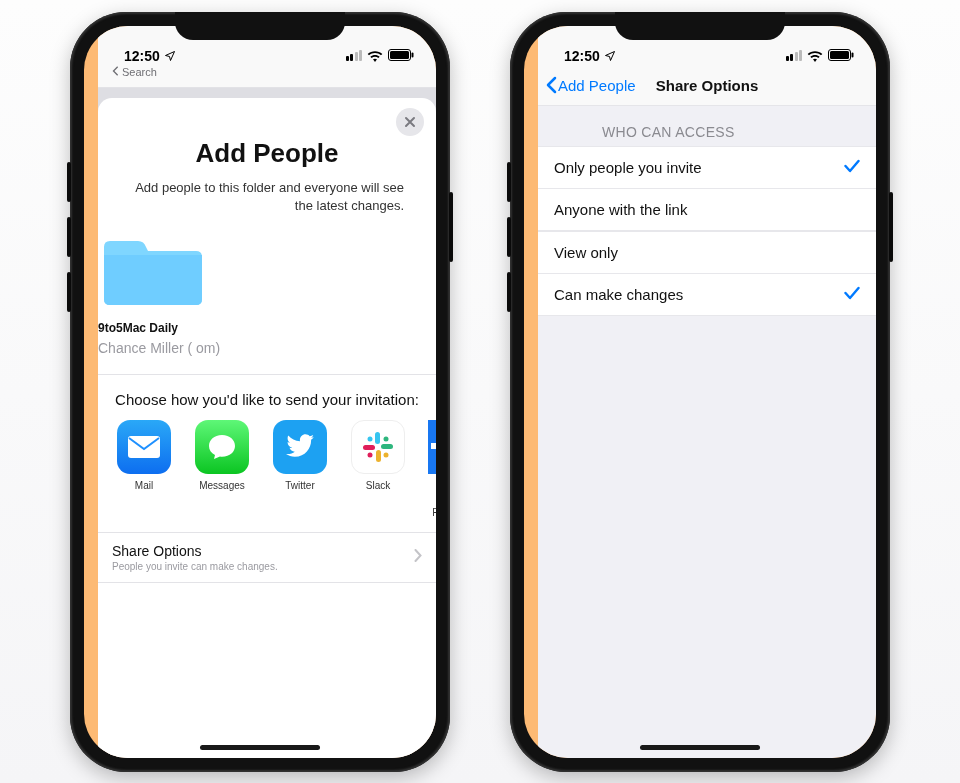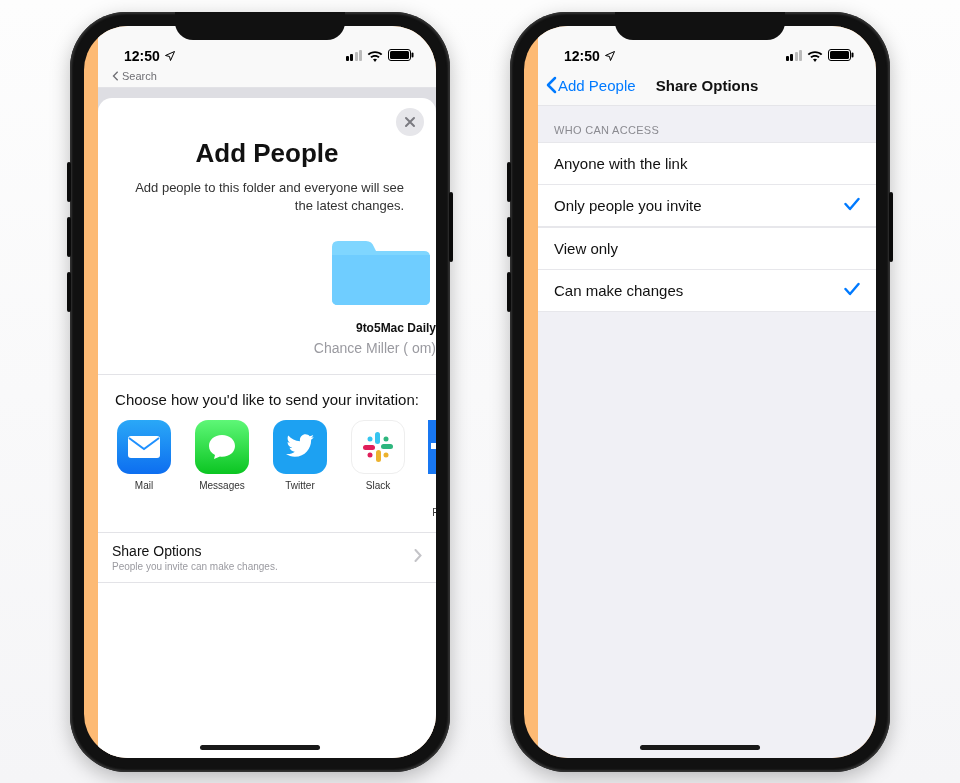--- a/index.html
+++ b/index.html
@@ -69,21 +69,21 @@
   .signal-dots span{ width:3px; background:#000; border-radius:1px;}
   .signal-dots span:nth-child(1){height:5px;}
   .signal-dots span:nth-child(2){height:7px;}
   .signal-dots span:nth-child(3){height:9px; background:#bbb;}
   .signal-dots span:nth-child(4){height:11px; background:#bbb;}
   .wifi-icon svg, .battery svg, .loc svg { display:block; }
   .breadcrumb {
     height: 22px;
     background:#f9f9f9;
     display:flex;
-    align-items:center;
+    align-items:flex-start;
     padding: 0 14px;
     font-size: 11px;
     color:#6f6f74;
     border-bottom:1px solid #e2e2e6;
   }
   .breadcrumb svg { margin-right:2px;}
   .sheet-backdrop{ flex:1; background:#dedee3; display:flex; flex-direction:column; }
   .sheet {
     margin-top: 10px;
     flex:1;
@@ -108,21 +108,21 @@
     margin-top:40px;
     color:#111;
   }
   .sheet-sub{
     text-align:right;
     font-size:13px;
     color:#333;
     margin:10px 32px 0;
     line-height:1.4;
   }
-  .folder-area{ text-align:right; margin-top:16px;}
+  .folder-area{ text-align:left; margin-top:16px;}
   .folder-icon{ display:inline-block;}
   .folder-name{ font-size:12px; font-weight:600; margin-top:6px; color:#111;}
   .folder-owner{ font-size:14px; color:#9a9aa0; margin-top:5px;}
   .divider{ height:1px; background:#e3e3e7; margin:18px 0 0;}
   .choose-text{ text-align:center; font-size:15px; color:#111; margin:16px 10px 12px;}
   .apps-row{
     display:flex;
     gap:22px;
     padding: 0 18px 14px;
     overflow:hidden;
@@ -177,25 +177,26 @@
   .nav-title{
     position:absolute; left:0; right:0;
     text-align:center;
     font-size:15px;
     font-weight:600;
     color:#111;
     pointer-events:none;
   }
   .settings-body{ flex:1; background:#f0f0f5; overflow:auto;}
   .group-header{
-    font-size:11px;
+    font-size:14px;
     color:#8a8a90;
     padding: 18px 16px 6px;
     text-transform:uppercase;
     letter-spacing:.3px;
+    margin-left:48px;
   }
   .cell{
     background:#fff;
     padding:12px 16px;
     font-size:15px;
     color:#111;
     display:flex;
     justify-content:space-between;
     align-items:center;
     border-bottom:1px solid #e7e7eb;
@@ -379,29 +380,29 @@
             <path d="M9 2 L2 9 L9 16" fill="none" stroke="#007aff" stroke-width="2.5" stroke-linecap="round" stroke-linejoin="round"></path>
           </svg>
         <span>Add People</span>
       </div>
       <div class="nav-title">Share Options</div>
     </div>
     <div class="settings-body">
       <div class="group-header">WHO CAN ACCESS</div>
       <div>
         <div class="cell">
-          <span>Anyone with the link</span>
-        </div>
-        <div class="cell">
           <span>Only people you invite</span>
           <span class="check">
             <svg width="16" height="14" viewBox="0 0 16 14">
                 <path d="M1.5 7 L6 12 L14.5 2" fill="none" stroke="#007aff" stroke-width="2.4" stroke-linecap="round" stroke-linejoin="round"></path>
               </svg>
           </span>
+        </div>
+        <div class="cell">
+          <span>Anyone with the link</span>
         </div>
       </div>
       <div>
         <div class="cell">
           <span>View only</span>
         </div>
         <div class="cell">
           <span>Can make changes</span>
           <span class="check">
             <svg width="16" height="14" viewBox="0 0 16 14">

